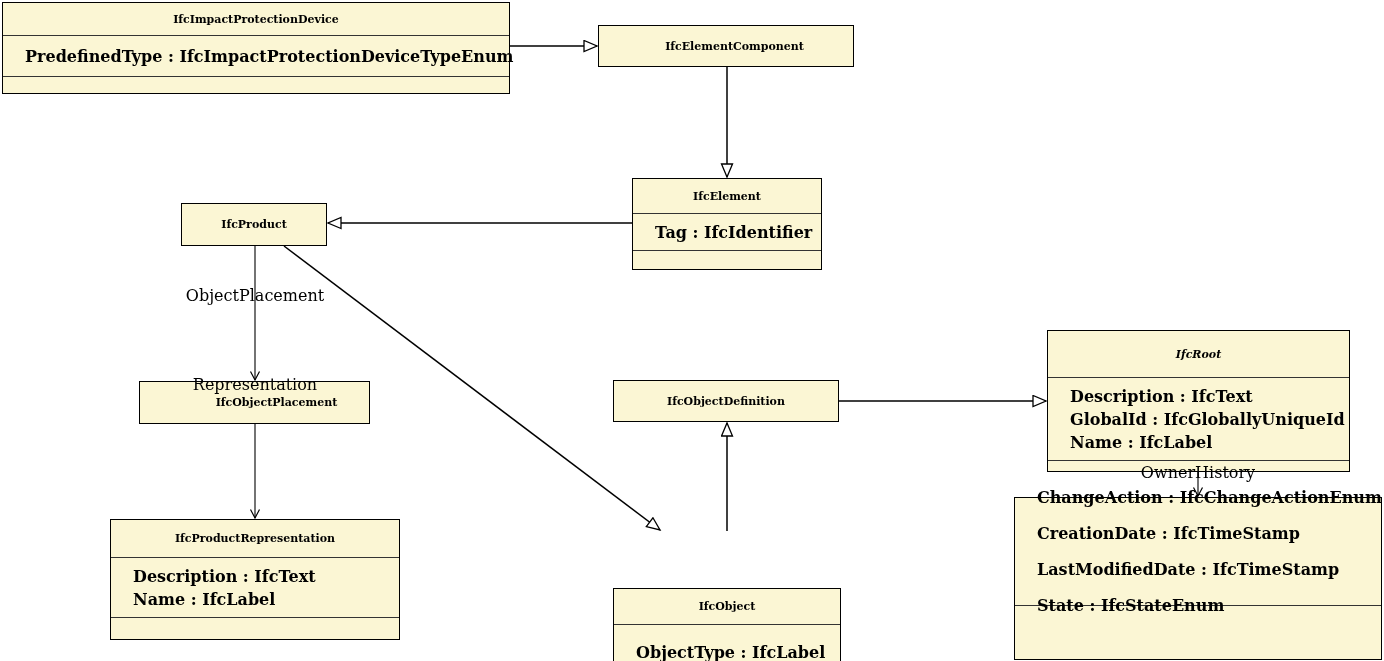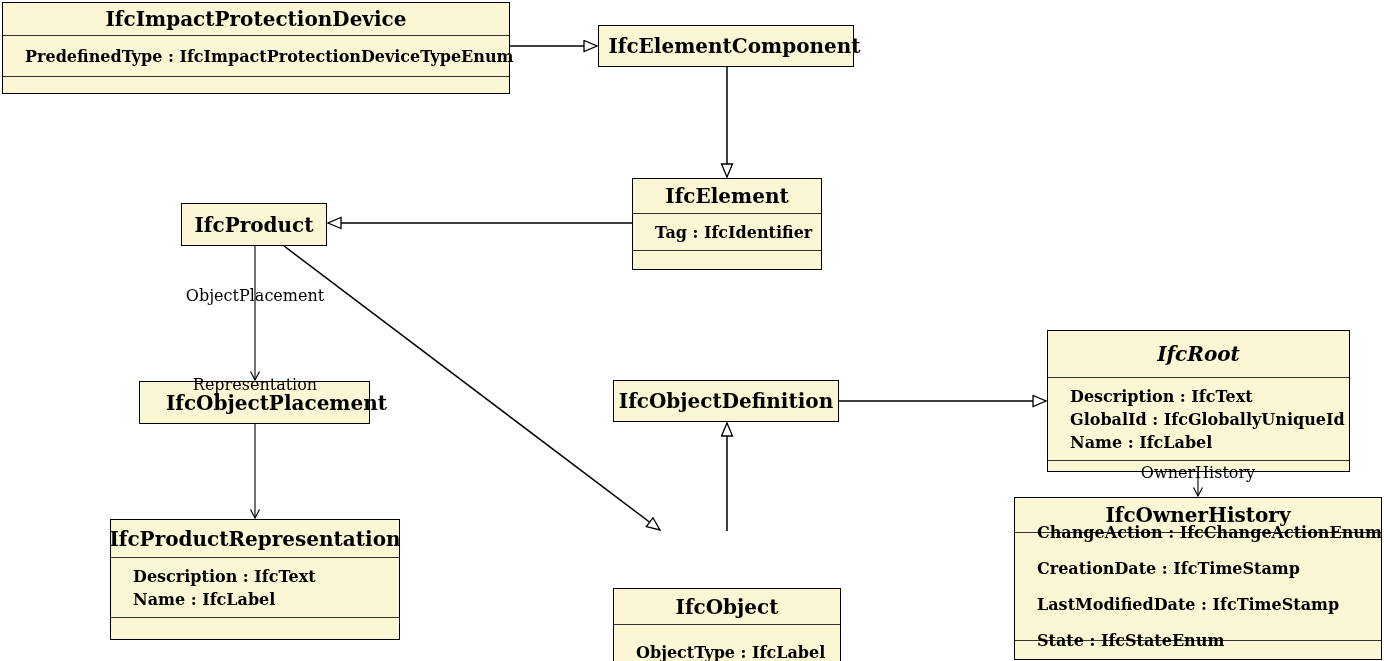--- a/index.html
+++ b/index.html
@@ -21,21 +21,21 @@
   line.association { stroke: var(--line, #000); stroke-width: 1.1; }
   .class-box {
     position: absolute;
     background: var(--box-fill, #fbf6d4);
     border: 1.6px solid var(--box-border, #000);
     display: flex;
     flex-direction: column;
   }
   .class-title {
     font-weight: bold;
-    font-size: 20px;
+    font-size: 11px;
     display: flex;
     align-items: center;
     justify-content: center;
     flex: 1 1 auto;
     white-space: nowrap;
   }
   .class-box.compartmented .class-title {
     flex: 0 0 auto;
     border-bottom: 1.1px solid #333;
   }
@@ -125,21 +125,20 @@
     <div class="class-box compartmented" style="left: 1047px; top: 330px; width: 303px; height: 142px;">
       <div class="class-title" style="height: 47px; font-style: italic;">IfcRoot</div>
       <div class="class-attrs" style="height: 83px;">
         <div class="attr">Description : IfcText</div>
         <div class="attr">GlobalId : IfcGloballyUniqueId</div>
         <div class="attr">Name : IfcLabel</div>
       </div>
       <div class="class-empty"></div>
     </div>
     <div class="class-box compartmented" style="left: 1014px; top: 497px; width: 368px; height: 163px;">
-      <div class="class-title" style="height: 35px;">IfcOwnerHistory</div>
       <div class="class-attrs" style="height: 108px; gap: 13px;">
         <div class="attr">ChangeAction : IfcChangeActionEnum</div>
         <div class="attr">CreationDate : IfcTimeStamp</div>
         <div class="attr">LastModifiedDate : IfcTimeStamp</div>
         <div class="attr">State : IfcStateEnum</div>
       </div>
       <div class="class-empty"></div>
     </div>
     <div class="edge-label" style="left: 255px; top: 295px;">ObjectPlacement</div>
     <div class="edge-label" style="left: 255px; top: 384px;">Representation</div>

